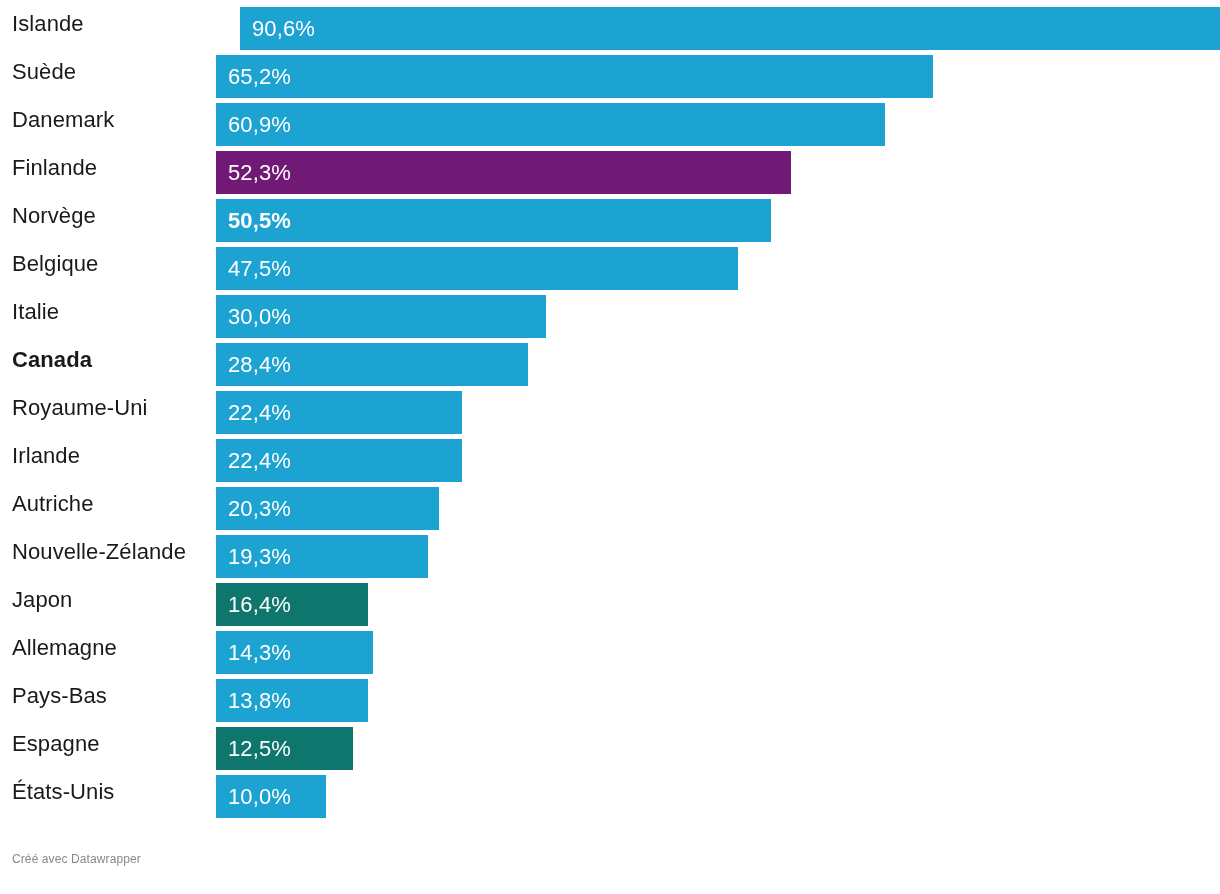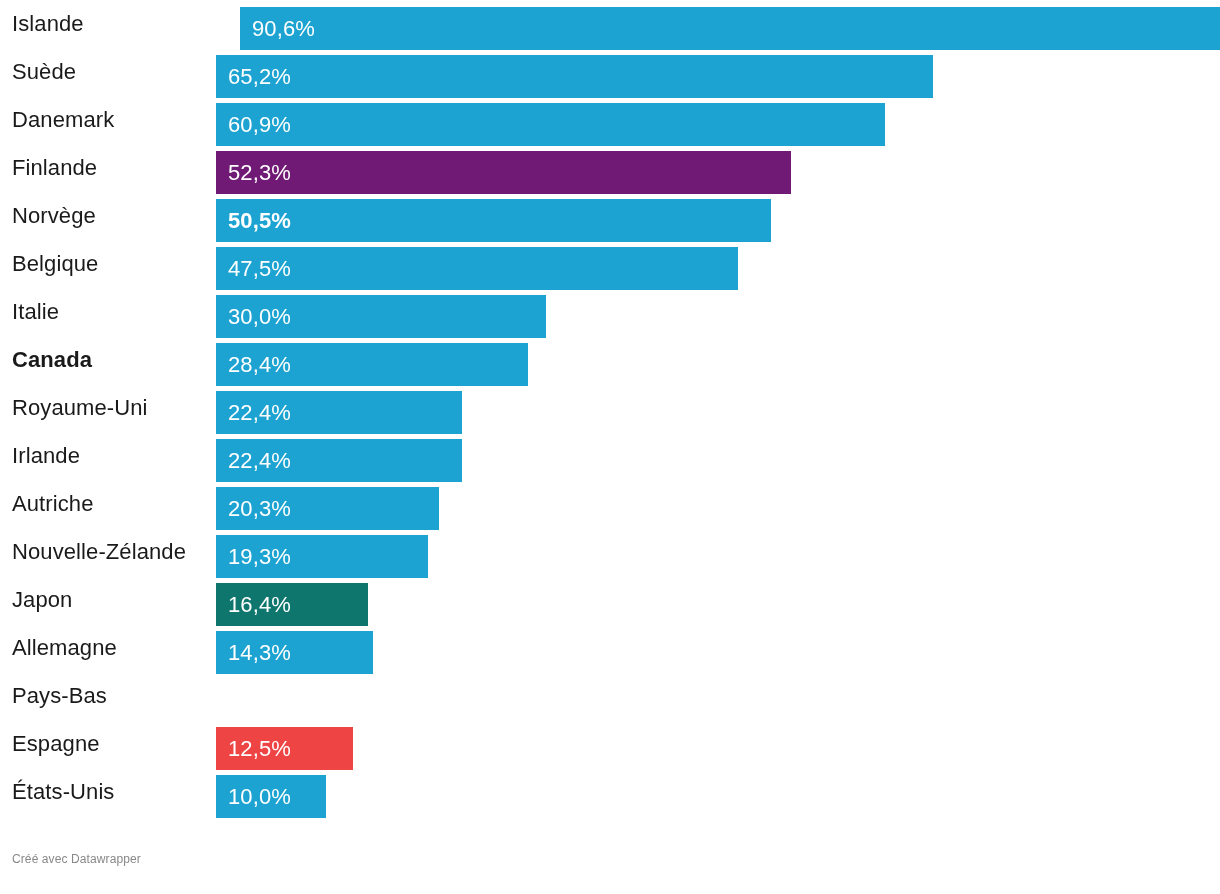--- a/index.html
+++ b/index.html
@@ -193,25 +193,30 @@
       <div class="bar-row">
         <div class="row-label">Allemagne</div>
         <div class="bar-track">
           <div class="bar" style="width: 157.205px; background: rgb(28, 163, 210);">
             <span class="bar-value">14,3%</span>
           </div>
         </div>
       </div>
       <div class="bar-row">
         <div class="row-label">Pays-Bas</div>
+        <div class="bar-track">
+          <div class="bar" style="width: 151.709px; background: rgb(28, 163, 210);">
+            <span class="bar-value">13,8%</span>
+          </div>
+        </div>
       </div>
       <div class="bar-row">
         <div class="row-label">Espagne</div>
         <div class="bar-track">
-          <div class="bar" style="width: 137.417px; background: #ef4444;">
+          <div class="bar" style="width: 137.417px; background: #0f766e;">
             <span class="bar-value">12,5%</span>
           </div>
         </div>
       </div>
       <div class="bar-row">
         <div class="row-label">États-Unis</div>
         <div class="bar-track">
           <div class="bar" style="width: 109.934px; background: rgb(28, 163, 210);">
             <span class="bar-value">10,0%</span>
           </div>

